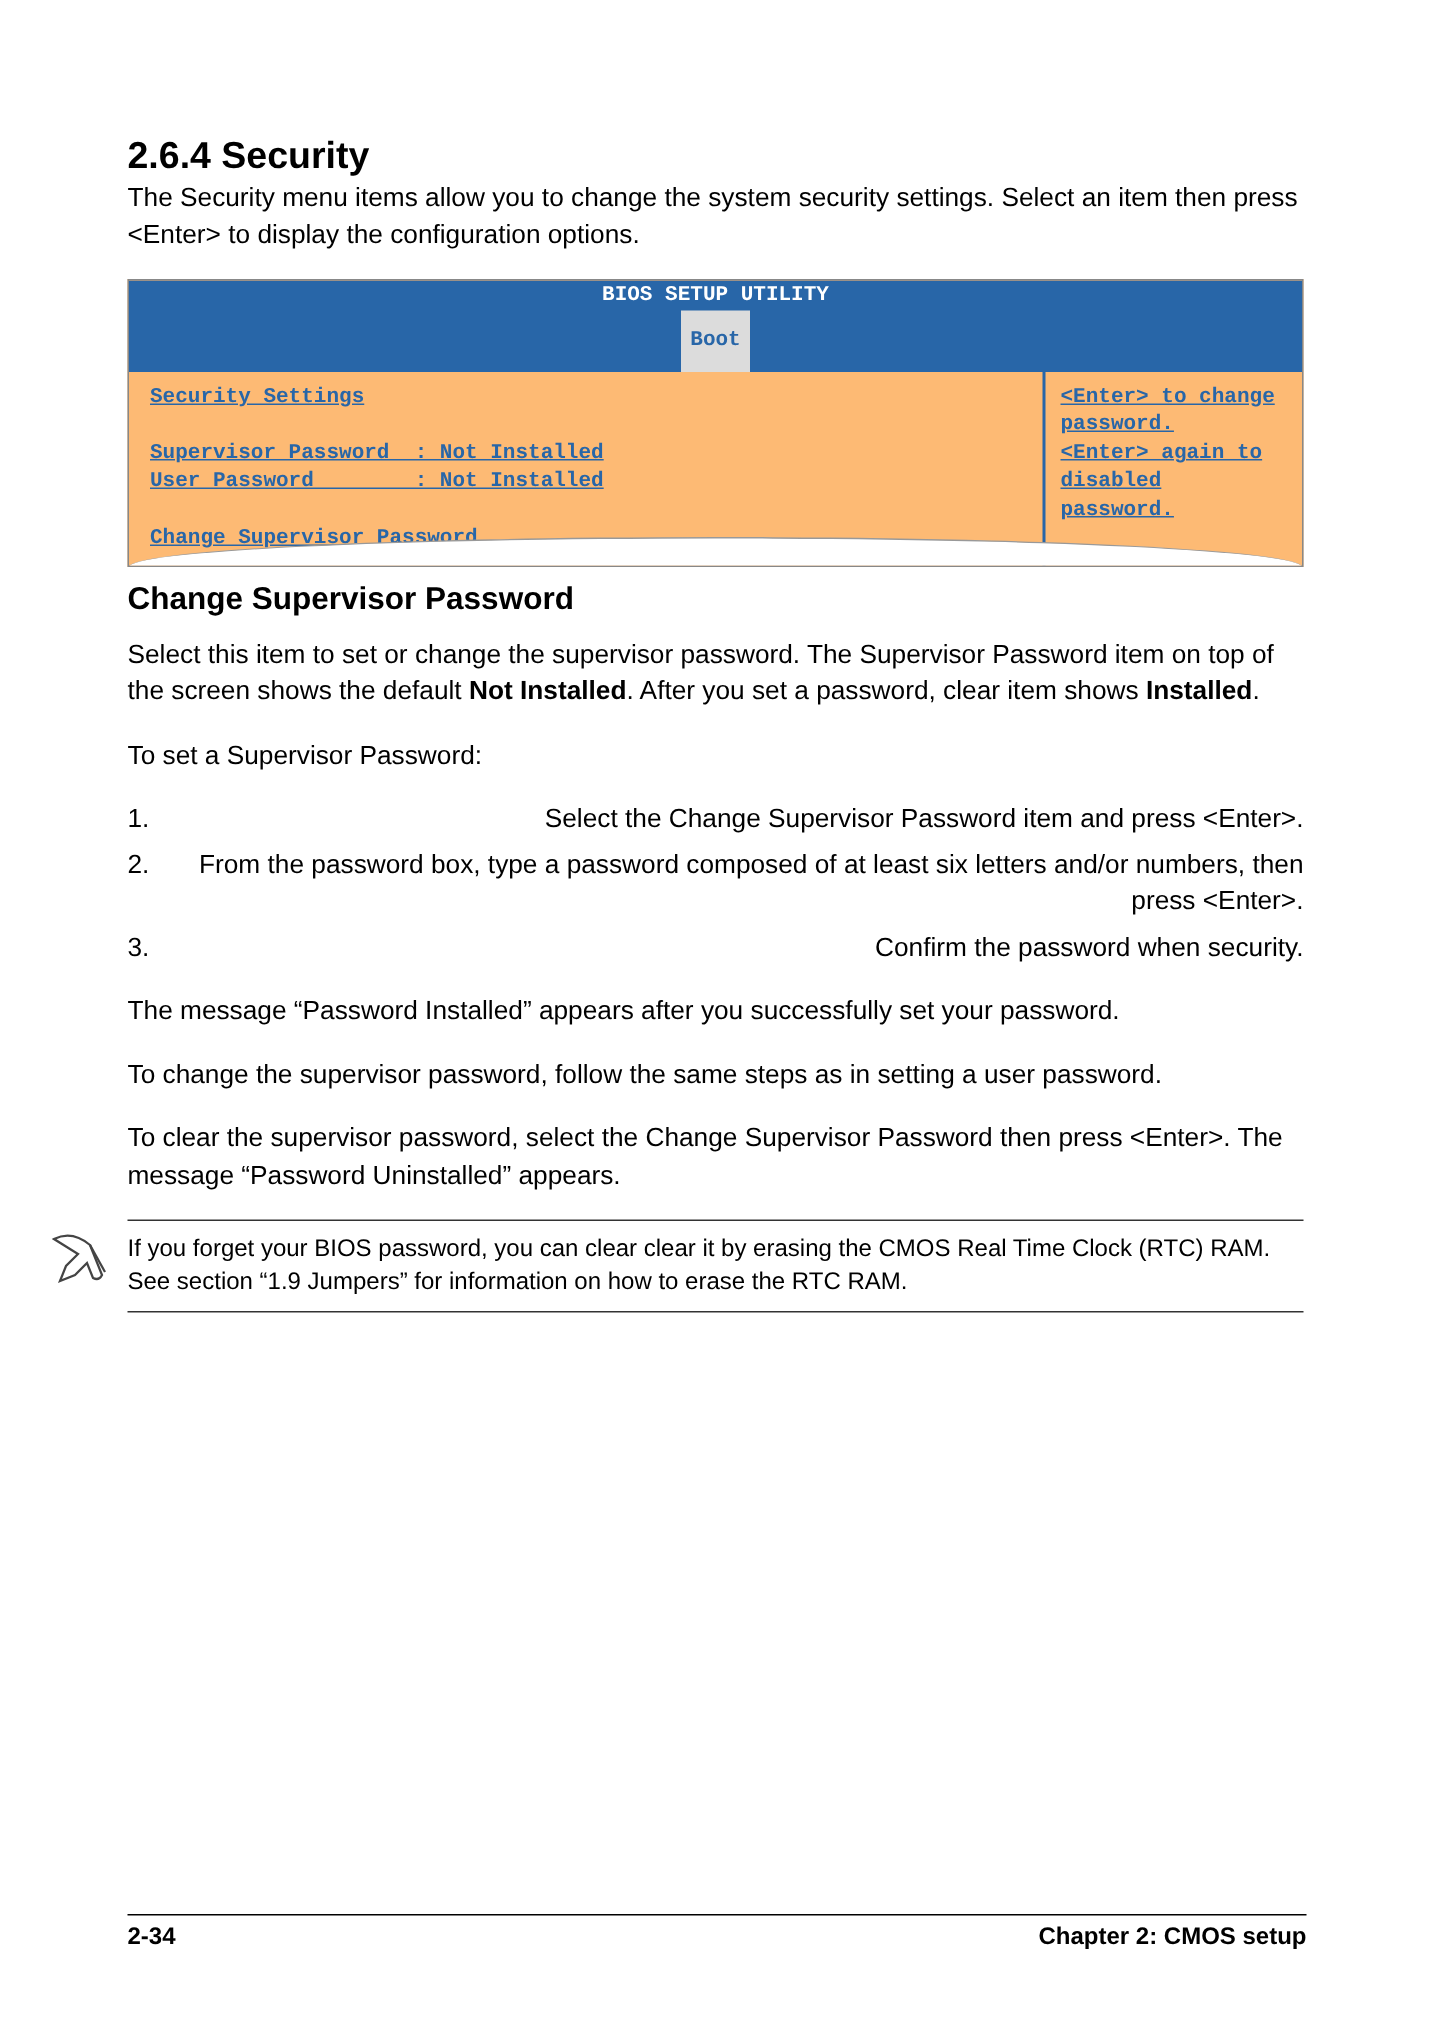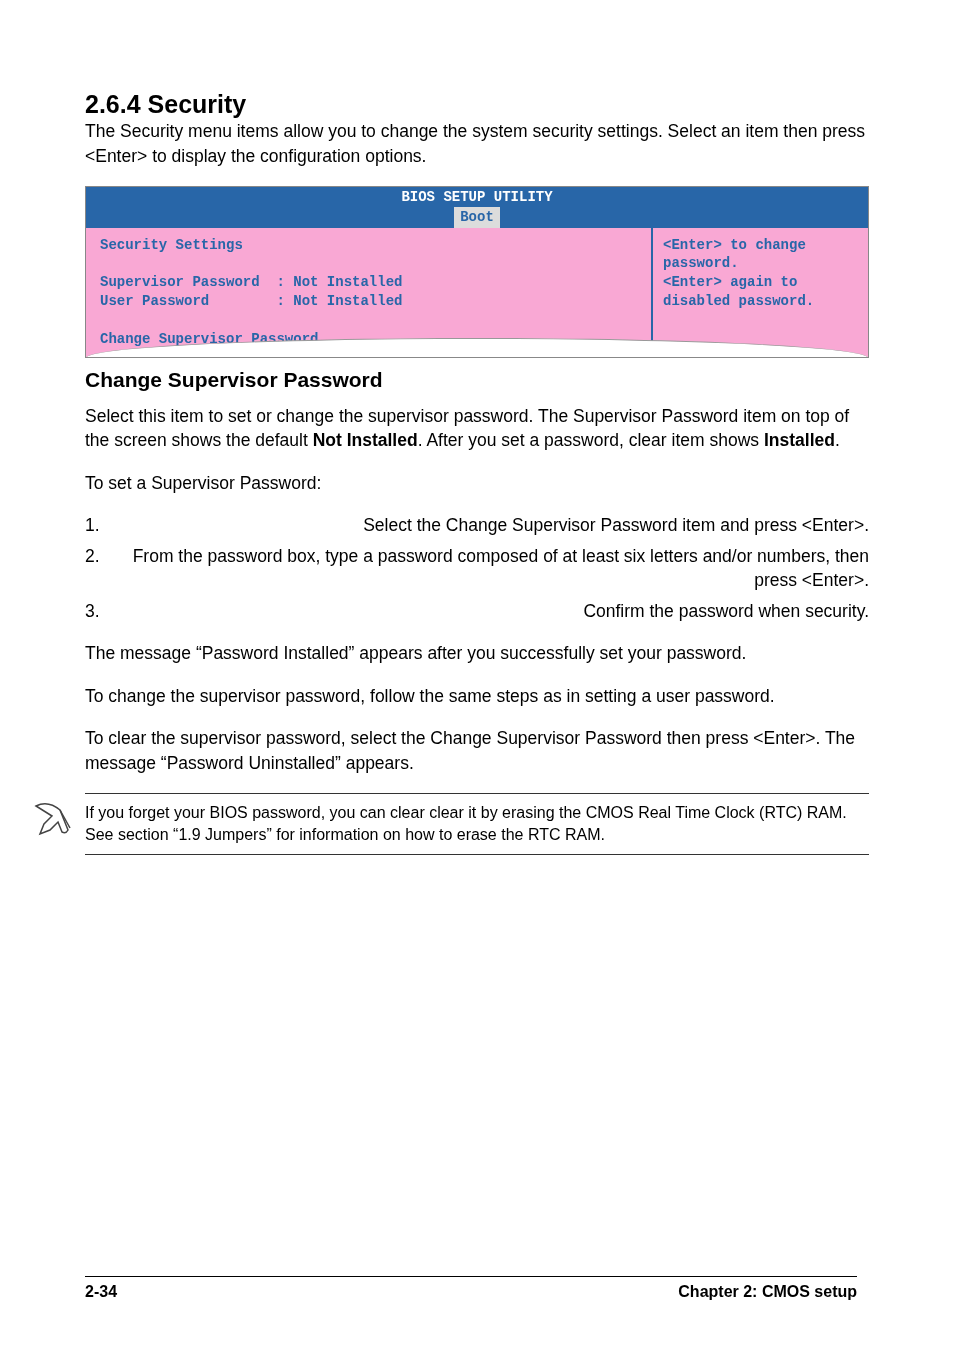--- a/index.html
+++ b/index.html
@@ -23,56 +23,57 @@
     }
     .body-para {
       font-family: Verdana, Arial, sans-serif;
       font-size: 17.5px;
       line-height: 1.4;
       margin-bottom: 18px;
     }
     .bios-box {
       width: 100%;
       border: 1px solid #888;
-      background: #f9a8d4;
+      background: #fdba74;
       font-family: 'Courier New', monospace;
       font-weight: bold;
       font-size: 14px;
       color: #2866a8;
       position: relative;
       overflow: hidden;
+      text-decoration: underline;
     }
     .bios-header {
       background: #2866a8;
       color: #fff;
       text-align: center;
       padding: 2px 0 0 0;
       font-size: 14px;
       line-height: 1.2;
     }
     .bios-tab {
       display: inline-block;
       background: #dcdcdc;
       color: #2866a8;
-      padding: 2px 6px;
+      padding: 12px 6px;
       margin-top: 1px;
     }
     .bios-body {
       display: flex;
       min-height: 120px;
     }
     .bios-left {
       flex: 1;
       border-right: 2px solid #2866a8;
       padding: 8px 14px;
       white-space: pre;
       line-height: 1.35;
     }
     .bios-right {
-      width: 215px;
+      width: 171px;
       padding: 8px 10px;
       line-height: 1.35;
     }
     .bios-curve {
       position: absolute;
       bottom: -1px;
       left: 0;
       right: 0;
       height: 20px;
       background: #fff;
@@ -129,21 +130,21 @@
     .note-text {
       font-family: Verdana, Arial, sans-serif;
       font-size: 16px;
       line-height: 1.35;
       flex: 1;
     }
     .footer {
       position: absolute;
       bottom: 50px;
       left: 85px;
-      right: 97px;
+      right: 83px;
       border-top: 1px solid #000;
       padding-top: 6px;
       display: flex;
       justify-content: space-between;
       font-family: Verdana, Arial, sans-serif;
       font-weight: bold;
       font-size: 16px;
     }
   </style>
 </head>

